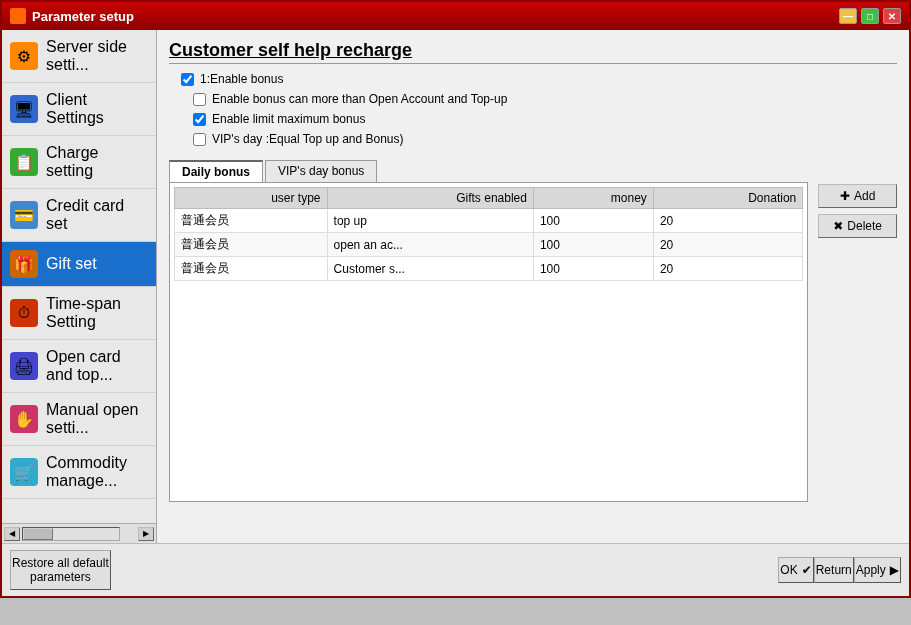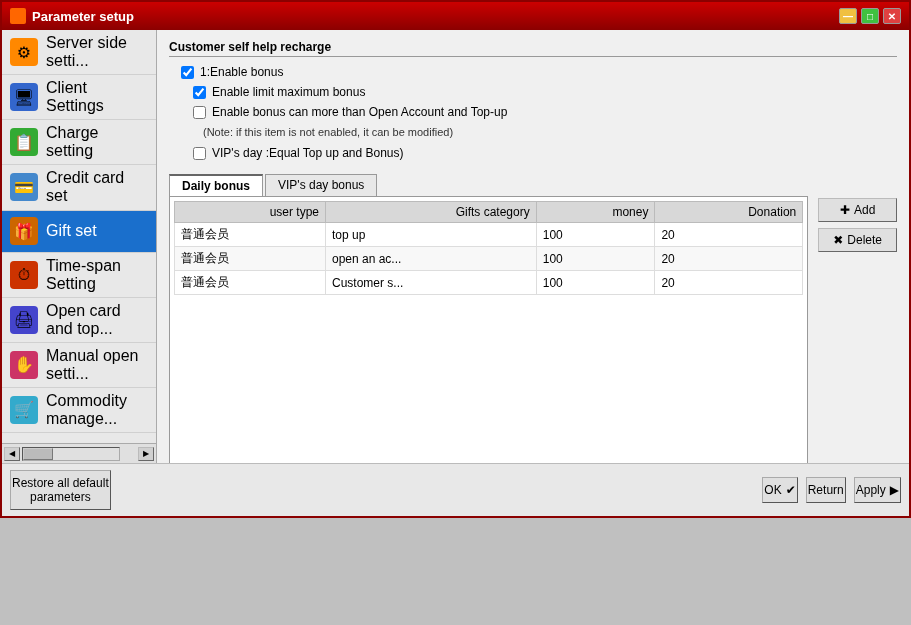--- a/index.html
+++ b/index.html
@@ -1,18 +1,18 @@
 <!DOCTYPE html>
 <html><head>
   <meta charset="utf-8">
   <style>
     * { box-sizing: border-box; margin: 0; padding: 0; font-family: Arial, sans-serif; font-size: 12px; }
     body { width: 911px; height: 625px; overflow: hidden; background: #c0c0c0; }
 
-    .window { width: 911px; height: 518px; background: #f0f0f0; border: 2px solid #8b0000; display: flex; flex-direction: column; }
+    .window { width: 911px; height: 598px; background: #f0f0f0; border: 2px solid #8b0000; display: flex; flex-direction: column; }
 
     .title-bar {
       background: linear-gradient(to bottom, #cc0000, #8b0000);
       color: white;
       padding: 4px 8px;
       display: flex;
       align-items: center;
       justify-content: space-between;
       height: 28px;
       flex-shrink: 0;
@@ -91,22 +91,22 @@
     }
     .scroll-arrow {
       width: 16px; height: 14px; background: #d0d0d0; border: 1px outset #bbb;
       display: flex; align-items: center; justify-content: center; font-size: 8px; cursor: pointer;
     }
 
     
     .main-panel { flex: 1; display: flex; flex-direction: column; padding: 10px 12px 8px; overflow: hidden; }
 
     .section-title {
-      font-size: 12px; font-weight: bold; margin-bottom: 8px;
-      border-bottom: 1px solid #999; padding-bottom: 2px;
+      font-size: 18px; font-weight: bold; margin-bottom: 8px;
+      border-bottom: 1px solid #999; padding-bottom: 2px; text-decoration: underline;
     }
 
     .checkbox-row { display: flex; align-items: center; gap: 6px; margin-bottom: 6px; margin-left: 12px; }
     .checkbox-row.indent { margin-left: 24px; }
     .checkbox-row.indent2 { margin-left: 24px; }
 
     input[type=checkbox] { width: 13px; height: 13px; cursor: pointer; }
     .checkbox-label { font-size: 12px; }
 
     .note-text { font-size: 11px; color: #333; margin-left: 34px; line-height: 1.4; margin-bottom: 6px; }
@@ -143,21 +143,21 @@
     
     .bottom-bar {
       display: flex; align-items: center; justify-content: space-between;
       padding: 6px 8px; border-top: 1px solid #bbb; background: #e8e8e8;
       flex-shrink: 0; margin-top: auto;
     }
     .bottom-btn {
       padding: 5px 1px; border: 1px outset #aaa; background: #e0e0e0;
       cursor: pointer; font-size: 12px; display: flex; align-items: center; gap: 4px;
     }
-    .bottom-right { display: flex; gap: 8px; }
+    .bottom-right { display: flex; gap: 0; }
   </style>
 </head>
 <body>
 
 <div class="window">
 
   <div class="title-bar">
     <div class="title-bar-left">
       <span class="title-icon"></span>
       <span class="title-text">Parameter setup</span>
@@ -221,48 +221,47 @@
     </div>
 
     <div class="main-panel">
       <div class="section-title">Customer self help recharge</div>
 
       <div class="checkbox-row">
         <input type="checkbox" id="cb-enable" checked="" style="">
         <label class="checkbox-label" for="cb-enable">1:Enable bonus</label>
       </div>
 
+      <div class="checkbox-row indent2">
+        <input type="checkbox" id="cb-more" style="">
+        <label class="checkbox-label" for="cb-more">Enable bonus can more than Open Account and Top-up</label>
+      </div>
+
       <div class="checkbox-row indent">
         <input type="checkbox" id="cb-limit" checked="" style="">
         <label class="checkbox-label" for="cb-limit">Enable limit maximum bonus</label>
       </div>
-
-      <div class="checkbox-row indent2">
-        <input type="checkbox" id="cb-more" style="">
-        <label class="checkbox-label" for="cb-more">Enable bonus can more than Open Account and Top-up</label>
-      </div>
-      <div class="note-text">(Note: if this item is not enabled, it can be modified)</div>
 
       <div class="checkbox-row indent2">
         <input type="checkbox" id="cb-vip" style="">
         <label class="checkbox-label" for="cb-vip">VIP's day :Equal Top up and Bonus)</label>
       </div>
 
       <div class="tab-area">
         <div class="tab-bar">
           <div class="tab active">Daily bonus</div>
           <div class="tab">VIP's day bonus</div>
         </div>
         <div style="display:flex; gap:10px;">
           <div class="tab-content" style="flex:1; position:relative;">
             <table class="data-table">
               <thead>
                 <tr>
                   <th>user type</th>
-                  <th>Gifts category</th>
+                  <th>Gifts enabled</th>
                   <th>money</th>
                   <th>Donation</th>
                 </tr>
               </thead>
               <tbody id="table-body">
               <tr>
                     <td>普通会员</td>
                     <td>top up</td>
                     <td>100</td>
                     <td>20</td>

